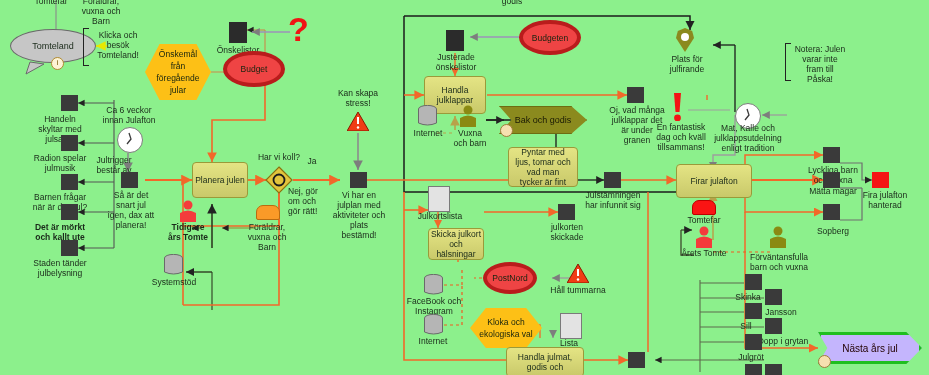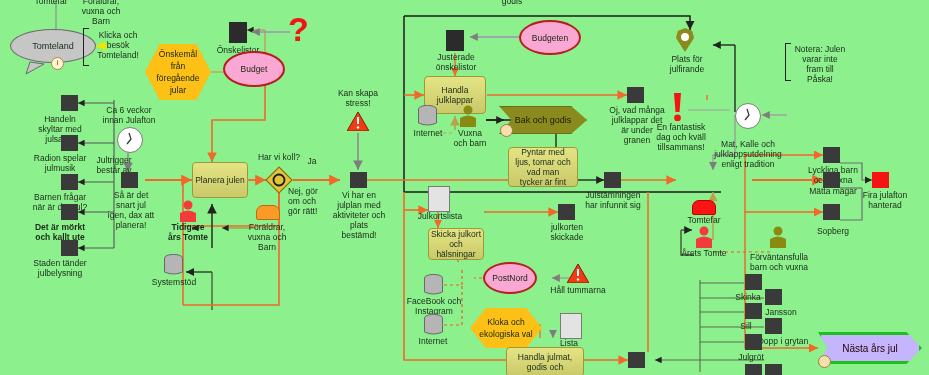--- a/index.html
+++ b/index.html
@@ -5,22 +5,22 @@
   html,body{margin:0;padding:0;background:#8cf08c;}
   #canvas{position:relative;width:929px;height:375px;background:#8cf08c;
           font-family:"Liberation Sans",sans-serif;overflow:hidden;}
   svg.layer{position:absolute;left:0;top:0;width:929px;height:375px;overflow:visible;}
   .lbl{position:absolute;font-size:8.5px;line-height:10px;color:#1a2a1a;text-align:center;
        white-space:pre-line;pointer-events:none;}
   .task{position:absolute;border:1px solid #9a9a3a;border-radius:4px;
         background:linear-gradient(#e4e484,#c9c96a);
         font-size:8.5px;line-height:10px;color:#1a2a1a;display:flex;align-items:center;
         justify-content:center;text-align:center;white-space:pre-line;box-sizing:border-box;}
-  .ell{position:absolute;border:2px solid #b91c1c;border-radius:50%;
-       background:#f9a8d4;font-size:8.5px;color:#17240f;display:flex;align-items:center;
+  .ell{position:absolute;border:4px solid #b91c1c;border-radius:50%;
+       background:#ef4444;font-size:8.5px;color:#17240f;display:flex;align-items:center;
        justify-content:center;text-align:center;white-space:pre-line;line-height:10px;box-sizing:border-box;}
   .dataobj{position:absolute;width:18px;height:21px;background:#2b2b2b;}
   .docobj{position:absolute;width:20px;height:24px;background:#e3e3e3;border:1px solid #7a7a7a;}
   .store{position:absolute;width:19px;height:22px;}
   .blackbox{position:absolute;width:17px;height:16px;background:#3a3a3a;}
   .redbox{position:absolute;width:17px;height:16px;background:#f41414;}
   .hex{position:absolute;background:#fdc016;
        clip-path:polygon(22% 0,78% 0,100% 50%,78% 100%,22% 100%,0 50%);
        font-size:8.5px;line-height:12px;color:#17240f;display:flex;align-items:center;
        justify-content:center;text-align:center;white-space:pre-line;box-sizing:border-box;}
@@ -418,39 +418,42 @@
   <div class="pin" style="left:676px;top:28px;">
       <i></i>
     </div>
   <div class="lbl" style="left:656px;top:54px;width:62px;">Plats för
 julfirande</div>
 
   <div class="clock" style="left:735px;top:103px;"></div>
   <svg class="layer" style="pointer-events:none">
     <path d="M747,109 L749,115 L745,120" stroke="#3a3a3a" stroke-width="1.3" fill="none"></path>
   </svg>
-  <div class="lbl" style="left:704px;top:139px;width:88px;">Mat, Kalle och
+  <div class="lbl" style="left:704px;top:123px;width:88px;">Mat, Kalle och
 julklappsutdelning
 enligt tradition</div>
   <div class="brk" style="left:785px;top:43px;height:36px;"></div>
   <div class="lbl" style="left:789px;top:44px;width:62px;">Notera: Julen
 varar inte
 fram till
 Påska!</div>
 
   <div class="excl" style="left:673px;top:93px;">
     <svg width="9" height="28">
         <path d="M1,0 L8,0 L6.5,19 L2.5,19 Z" fill="#f41414"></path>
       <circle cx="4.5" cy="25" r="3.4" fill="#f41414"></circle>
       </svg>
   </div>
   <div class="lbl" style="left:645px;top:122px;width:72px;">En fantastisk
 dag och kväll
 tillsammans!</div>
 
+  <div class="task" style="left:676px;top:164px;width:76px;height:34px;">
+    <span>Firar julafton</span>
+  </div>
   <div class="hatred" style="left:692px;top:200px;"></div>
   <div class="lbl" style="left:678px;top:215px;width:52px;">Tomtefar</div>
   <div class="person" style="left:694px;top:226px;">
     <svg width="20" height="22">
         <circle cx="10" cy="5" r="4.5" fill="#f43b3b"></circle>
       <path d="M2,22 L2,13 Q10,8 18,13 L18,22 Z" fill="#f43b3b"></path>
       </svg>
   </div>
   <div class="lbl" style="left:670px;top:248px;width:68px;">Årets Tomte</div>
   <div class="person" style="left:768px;top:226px;">

